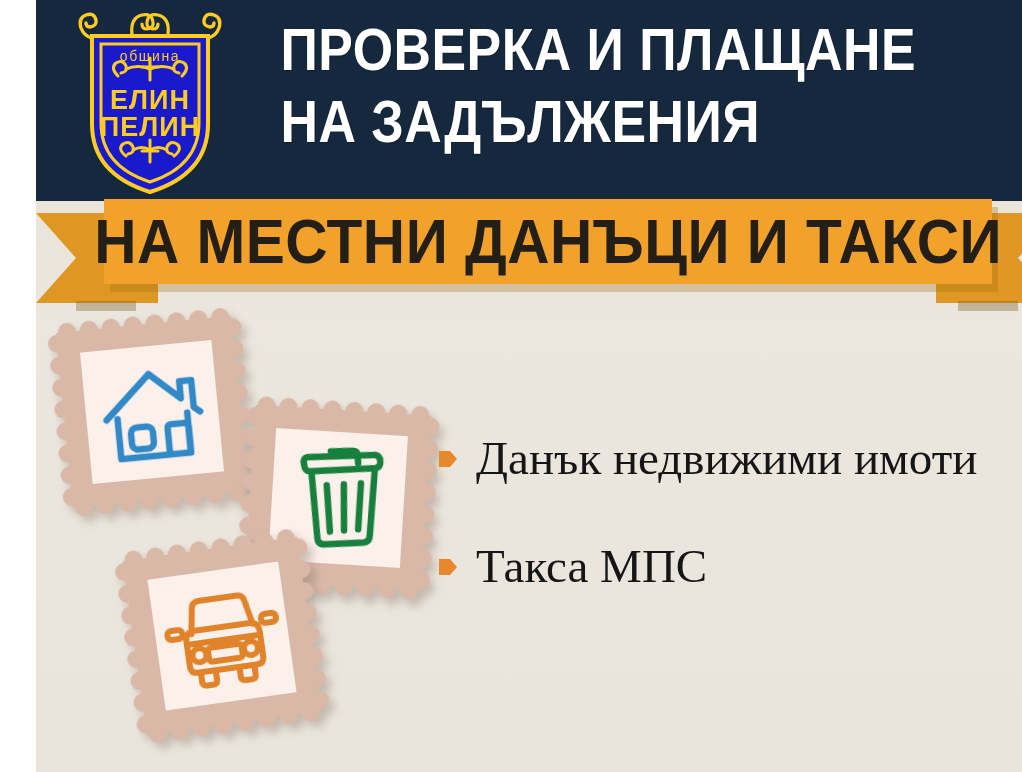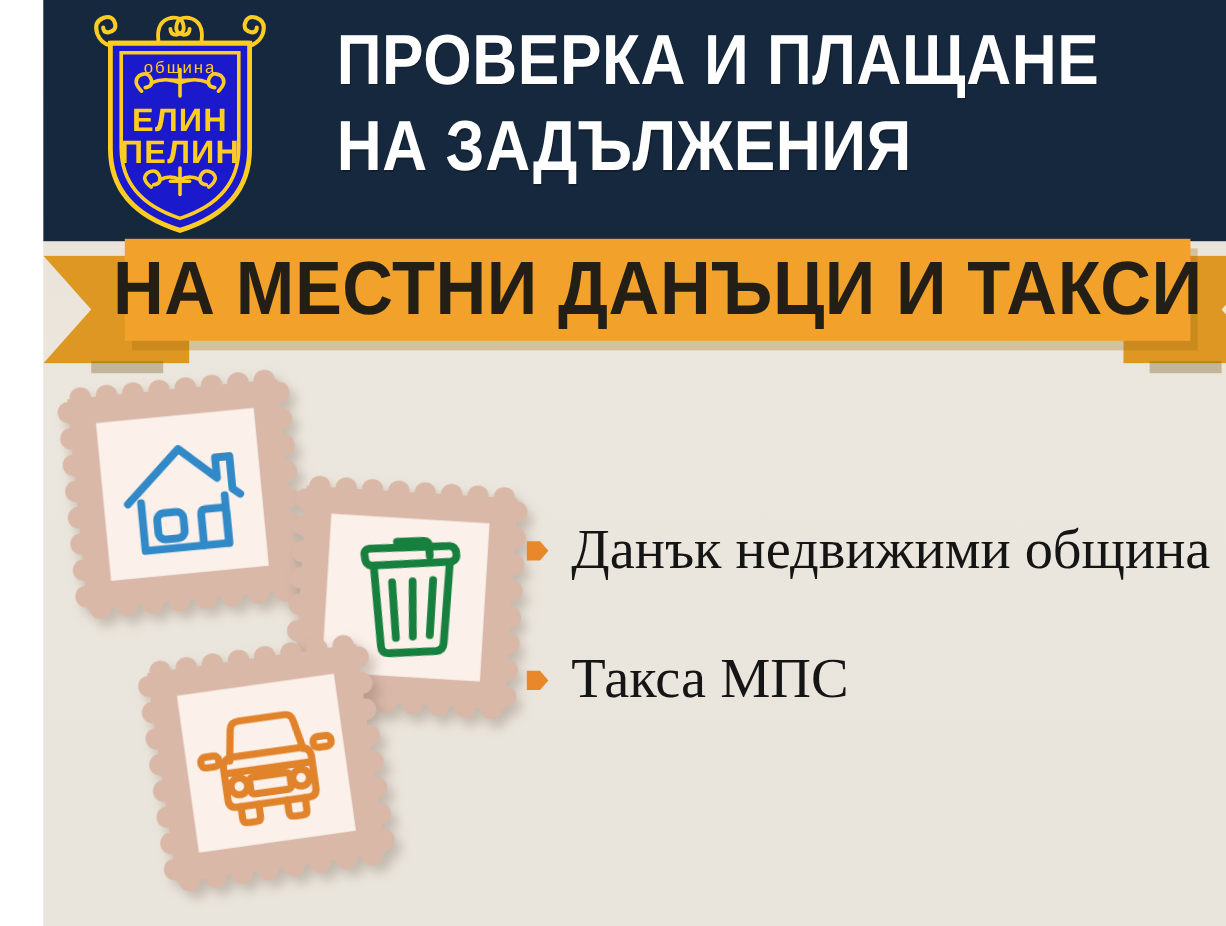--- a/index.html
+++ b/index.html
@@ -420,21 +420,21 @@
   </div>
 
   <div class="bullet-list">
 
     <div class="bullet-row">
       <span class="bullet-marker">
         <svg width="20" height="22" viewBox="0 0 20 22" xmlns="http://www.w3.org/2000/svg">
           <path d="M1 3 L12 3 L19 11 L12 19 L1 19 Z" fill="#e8882a"></path>
         </svg>
       </span>
-      <span class="bullet-text">Данък недвижими община</span>
+      <span class="bullet-text">Данък недвижими имоти</span>
     </div>
 
 
     <div class="bullet-row">
       <span class="bullet-marker">
         <svg width="20" height="22" viewBox="0 0 20 22" xmlns="http://www.w3.org/2000/svg">
           <path d="M1 3 L12 3 L19 11 L12 19 L1 19 Z" fill="#e8882a"></path>
         </svg>
       </span>
       <span class="bullet-text">Такса МПС</span>

